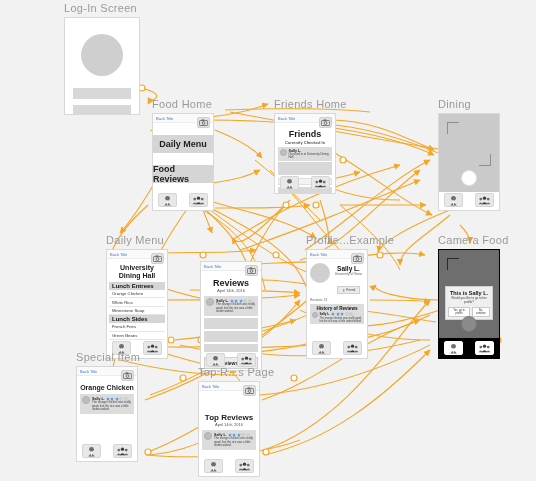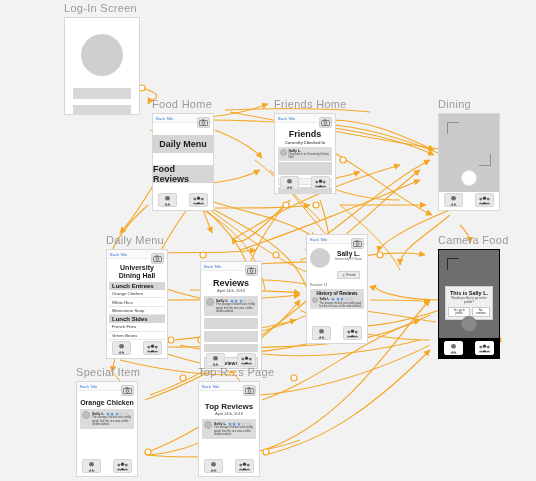--- a/index.html
+++ b/index.html
@@ -498,20 +498,21 @@
               <path d="M1 18 Q6 11 11 18 Z" fill="#6e6e6e"></path>
               <path d="M8 18 Q14 9 20 18 Z" fill="#3a3a3a"></path>
               <path d="M17 18 Q22 11 27 18 Z" fill="#6e6e6e"></path>
             </svg>
         </div>
       </div>
     </div>
   </div>
 
   <div class="screen-group" style="left:306px; top:234px;">
+    <div class="screen-title">Profile...Example</div>
     <div class="phone" style="width:62px;height:110px;">
       <div class="statusbar">
         <span class="backlink">Back Title</span>
       </div>
       <div class="cam-btn">
         <svg viewBox="0 0 24 18">
             <rect x="1" y="4" width="22" height="13" rx="2" fill="none" stroke="#555" stroke-width="2"></rect>
             <circle cx="12" cy="10.5" r="3.6" fill="none" stroke="#555" stroke-width="2"></circle>
             <rect x="7" y="1" width="7" height="3" fill="#555"></rect>
           </svg>
@@ -617,21 +618,21 @@
               <circle cx="22" cy="7" r="3" fill="#6e6e6e"></circle>
               <path d="M1 18 Q6 11 11 18 Z" fill="#6e6e6e"></path>
               <path d="M8 18 Q14 9 20 18 Z" fill="#3a3a3a"></path>
               <path d="M17 18 Q22 11 27 18 Z" fill="#6e6e6e"></path>
             </svg>
         </div>
       </div>
     </div>
   </div>
 
-  <div class="screen-group" style="left:76px; top:366px;">
+  <div class="screen-group" style="left:76px; top:351px;">
     <div class="screen-title">Special Item</div>
     <div class="phone" style="width:62px;height:96px;">
       <div class="statusbar">
         <span class="backlink">Back Title</span>
       </div>
       <div class="cam-btn">
         <svg viewBox="0 0 24 18">
             <rect x="1" y="4" width="22" height="13" rx="2" fill="none" stroke="#555" stroke-width="2"></rect>
             <circle cx="12" cy="10.5" r="3.6" fill="none" stroke="#555" stroke-width="2"></circle>
             <rect x="7" y="1" width="7" height="3" fill="#555"></rect>
@@ -695,21 +696,21 @@
         <span class="backlink">Back Title</span>
       </div>
       <div class="cam-btn">
         <svg viewBox="0 0 24 18">
             <rect x="1" y="4" width="22" height="13" rx="2" fill="none" stroke="#555" stroke-width="2"></rect>
             <circle cx="12" cy="10.5" r="3.6" fill="none" stroke="#555" stroke-width="2"></circle>
             <rect x="7" y="1" width="7" height="3" fill="#555"></rect>
           </svg>
       </div>
       <div style="padding:3px 3px 0 3px;">
-        <div class="ttl" style="font-size:8px;margin-top:8px;">Top Reviews</div>
+        <div class="ttl" style="font-size:8px;margin-top:19px;">Top Reviews</div>
         <div class="sub" style="margin:0 0 3px 0;">April 14th, 2016</div>
         <div class="revrow">
           <div class="revav"></div>
           <div class="revtxt">
             <div style="display:flex;align-items:center;gap:1px;">
               <span class="revname">Sally L.</span>
               <span class="stars">
                 <svg class="star" viewBox="0 0 10 10">
                     <polygon points="5,0 6.2,3.6 10,3.6 7,5.9 8.1,9.5 5,7.3 1.9,9.5 3,5.9 0,3.6 3.8,3.6" fill="#4a90d9"></polygon>
                   </svg>

